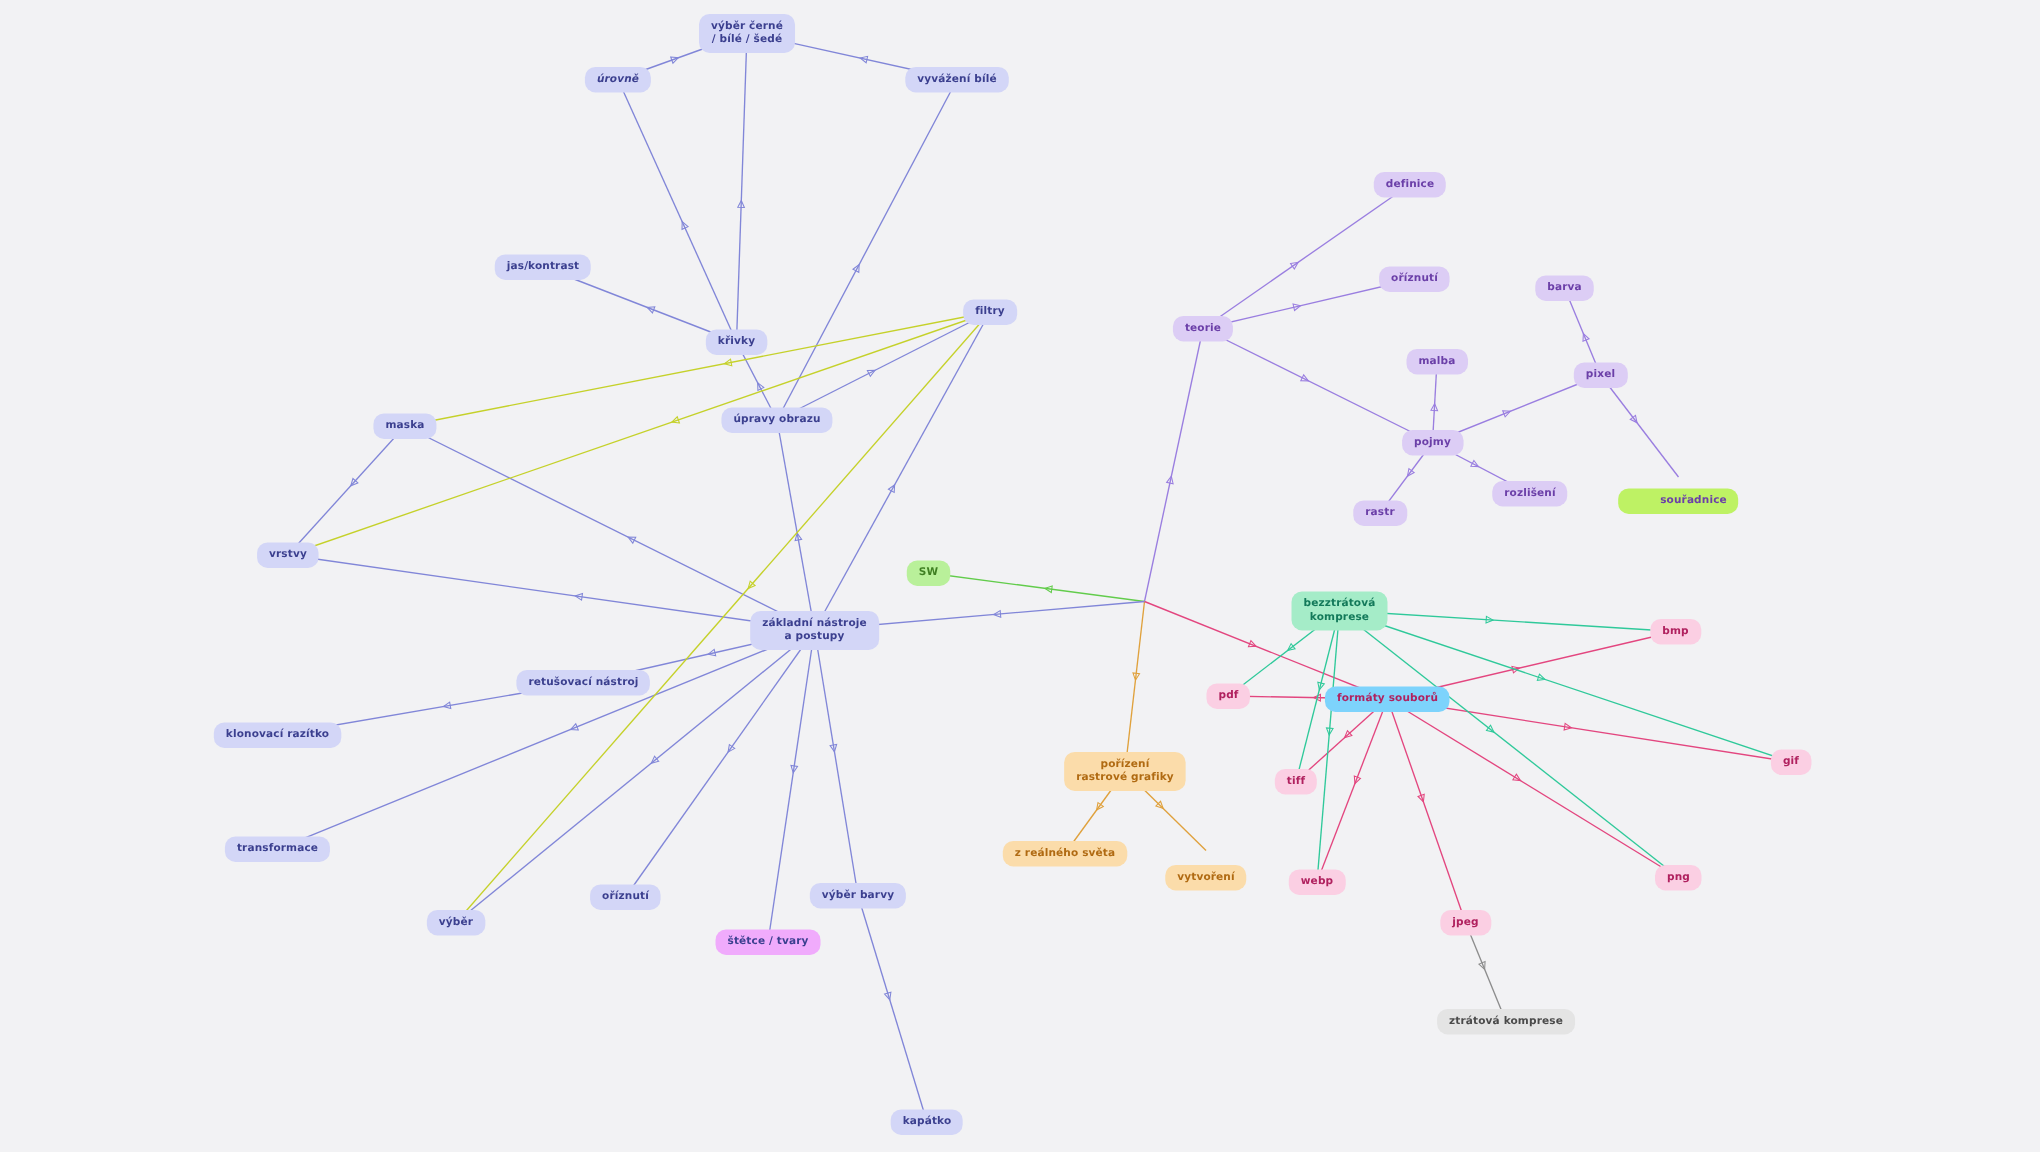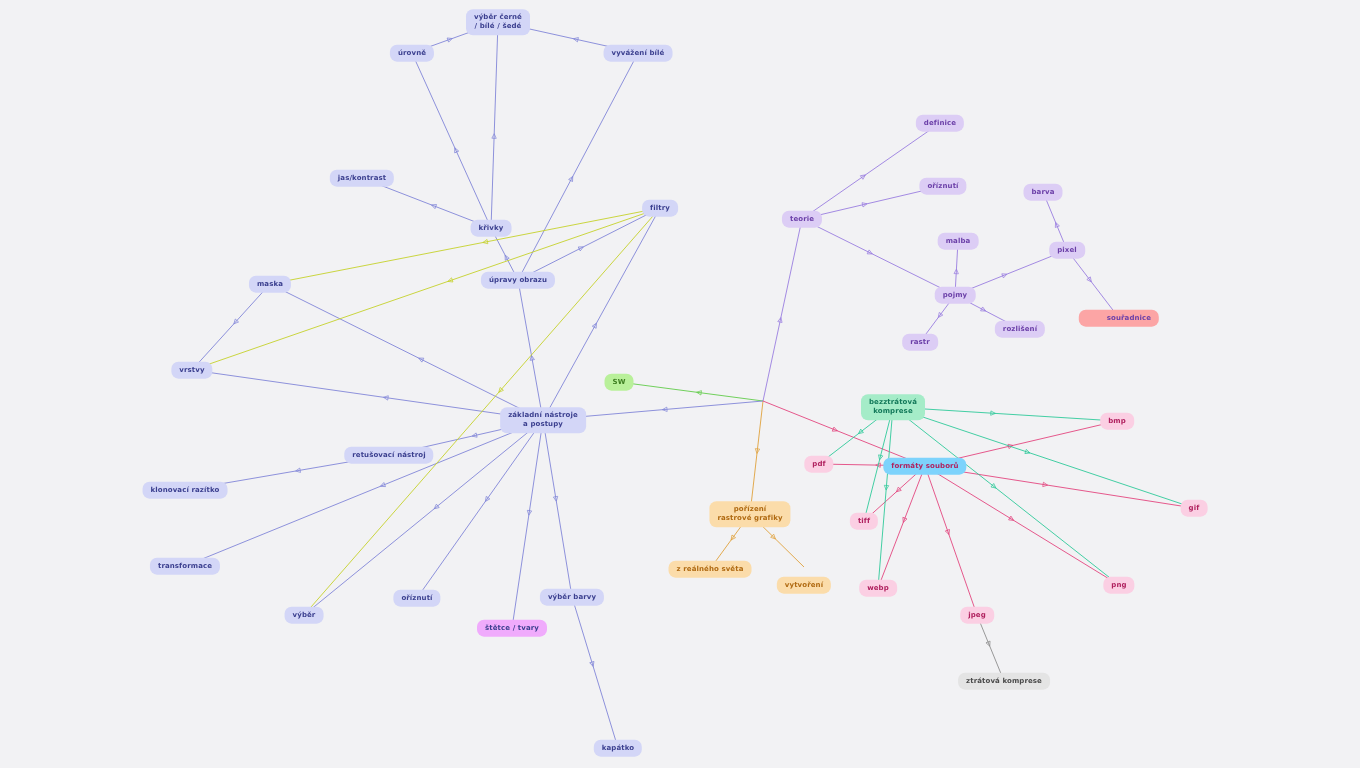--- a/index.html
+++ b/index.html
@@ -160,42 +160,42 @@
     </svg>
     <div class="node" style="left: 802px; top: 219px; font-size: 7px; background: rgb(220, 205, 245); color: rgb(107, 63, 168);">teorie</div>
     <div class="node" style="left: 940px; top: 123px; font-size: 7px; background: rgb(220, 205, 245); color: rgb(107, 63, 168);">definice</div>
     <div class="node" style="left: 943px; top: 186px; font-size: 7px; background: rgb(220, 205, 245); color: rgb(107, 63, 168);">oříznutí</div>
     <div class="node" style="left: 955px; top: 295px; font-size: 7px; background: rgb(220, 205, 245); color: rgb(107, 63, 168);">pojmy</div>
     <div class="node" style="left: 958px; top: 241px; font-size: 7px; background: rgb(220, 205, 245); color: rgb(107, 63, 168);">malba</div>
     <div class="node" style="left: 920px; top: 342px; font-size: 7px; background: rgb(220, 205, 245); color: rgb(107, 63, 168);">rastr</div>
     <div class="node" style="left: 1020px; top: 329px; font-size: 7px; background: rgb(220, 205, 245); color: rgb(107, 63, 168);">rozlišení</div>
     <div class="node" style="left: 1067px; top: 250px; font-size: 7px; background: rgb(220, 205, 245); color: rgb(107, 63, 168);">pixel</div>
     <div class="node" style="left: 1043px; top: 192px; font-size: 7px; background: rgb(220, 205, 245); color: rgb(107, 63, 168);">barva</div>
-    <div class="node" style="left: 1119px; top: 318px; font-size: 7px; background: #fca5a5; color: rgb(107, 63, 168); padding-left: 28px;">souřadnice</div>
+    <div class="node" style="left: 1119px; top: 334px; font-size: 7px; background: #bef264; color: rgb(107, 63, 168); padding-left: 28px;">souřadnice</div>
     <div class="node" style="left: 619px; top: 382px; font-size: 7px; background: rgb(185, 240, 154); color: rgb(63, 127, 34);">SW</div>
     <div class="node" style="left: 750px; top: 514px; font-size: 7px; background: rgb(251, 220, 170); color: rgb(176, 106, 18);">pořízení
 rastrové grafiky</div>
     <div class="node" style="left: 710px; top: 569px; font-size: 7px; background: rgb(251, 220, 170); color: rgb(176, 106, 18);">z reálného světa</div>
     <div class="node" style="left: 804px; top: 567px; font-size: 7px; background: rgb(251, 220, 170); color: rgb(176, 106, 18); margin-top: 18px;">vytvoření</div>
     <div class="node" style="left: 893px; top: 407px; font-size: 7px; background: rgb(165, 236, 200); color: rgb(19, 121, 90);">bezztrátová
 komprese</div>
     <div class="node" style="left: 925px; top: 466px; font-size: 7px; background: #7dd3fc; color: rgb(176, 33, 95);">formáty souborů</div>
     <div class="node" style="left: 819px; top: 464px; font-size: 7px; background: rgb(251, 207, 227); color: rgb(176, 33, 95);">pdf</div>
     <div class="node" style="left: 864px; top: 521px; font-size: 7px; background: rgb(251, 207, 227); color: rgb(176, 33, 95);">tiff</div>
     <div class="node" style="left: 878px; top: 588px; font-size: 7px; background: rgb(251, 207, 227); color: rgb(176, 33, 95);">webp</div>
     <div class="node" style="left: 977px; top: 615px; font-size: 7px; background: rgb(251, 207, 227); color: rgb(176, 33, 95);">jpeg</div>
     <div class="node" style="left: 1119px; top: 585px; font-size: 7px; background: rgb(251, 207, 227); color: rgb(176, 33, 95);">png</div>
     <div class="node" style="left: 1194px; top: 508px; font-size: 7px; background: rgb(251, 207, 227); color: rgb(176, 33, 95);">gif</div>
     <div class="node" style="left: 1117px; top: 421px; font-size: 7px; background: rgb(251, 207, 227); color: rgb(176, 33, 95);">bmp</div>
     <div class="node" style="left: 1004px; top: 681px; font-size: 7px; background: rgb(228, 228, 228); color: rgb(74, 74, 74);">ztrátová komprese</div>
     <div class="node" style="left: 543px; top: 420px; font-size: 7px; background: rgb(211, 214, 247); color: rgb(59, 63, 143);">základní nástroje
 a postupy</div>
     <div class="node" style="left: 518px; top: 280px; font-size: 7px; background: rgb(211, 214, 247); color: rgb(59, 63, 143);">úpravy obrazu</div>
     <div class="node" style="left: 491px; top: 228px; font-size: 7px; background: rgb(211, 214, 247); color: rgb(59, 63, 143);">křivky</div>
-    <div class="node" style="left: 412px; top: 53px; font-size: 7px; background: rgb(211, 214, 247); color: rgb(59, 63, 143);">úrovně</div>
+    <div class="node" style="left: 412px; top: 53px; font-size: 7px; background: rgb(211, 214, 247); color: rgb(59, 63, 143); font-style: italic;">úrovně</div>
     <div class="node" style="left: 498px; top: 22px; font-size: 7px; background: rgb(211, 214, 247); color: rgb(59, 63, 143);">výběr černé
 / bílé / šedé</div>
     <div class="node" style="left: 638px; top: 53px; font-size: 7px; background: rgb(211, 214, 247); color: rgb(59, 63, 143);">vyvážení bílé</div>
     <div class="node" style="left: 362px; top: 178px; font-size: 7px; background: rgb(211, 214, 247); color: rgb(59, 63, 143);">jas/kontrast</div>
     <div class="node" style="left: 660px; top: 208px; font-size: 7px; background: rgb(211, 214, 247); color: rgb(59, 63, 143);">filtry</div>
     <div class="node" style="left: 270px; top: 284px; font-size: 7px; background: rgb(211, 214, 247); color: rgb(59, 63, 143);">maska</div>
     <div class="node" style="left: 192px; top: 370px; font-size: 7px; background: rgb(211, 214, 247); color: rgb(59, 63, 143);">vrstvy</div>
     <div class="node" style="left: 389px; top: 455px; font-size: 7px; background: rgb(211, 214, 247); color: rgb(59, 63, 143);">retušovací nástroj</div>
     <div class="node" style="left: 185px; top: 490px; font-size: 7px; background: rgb(211, 214, 247); color: rgb(59, 63, 143);">klonovací razítko</div>
     <div class="node" style="left: 185px; top: 566px; font-size: 7px; background: rgb(211, 214, 247); color: rgb(59, 63, 143);">transformace</div>

